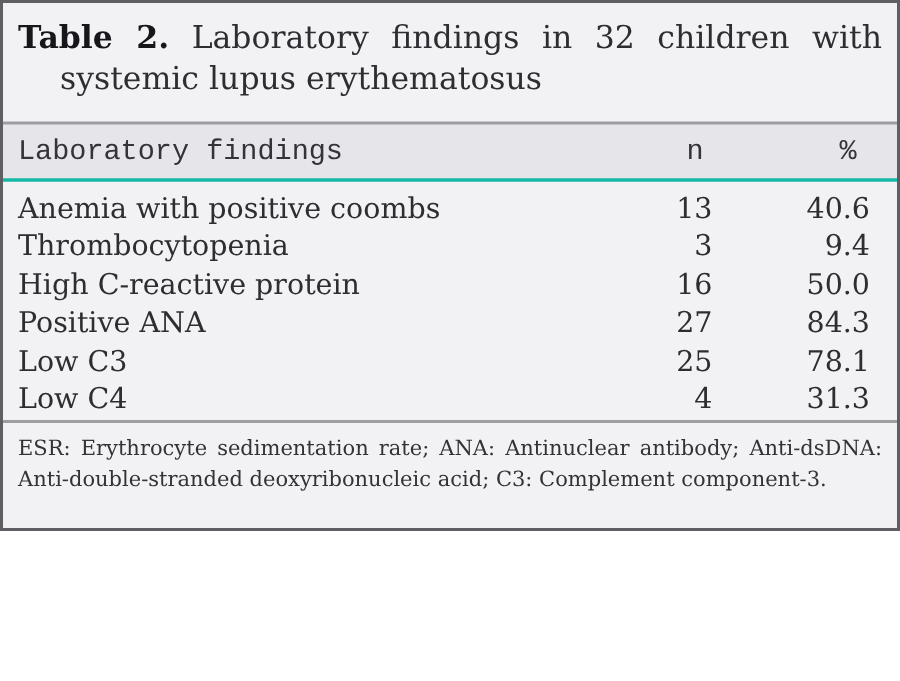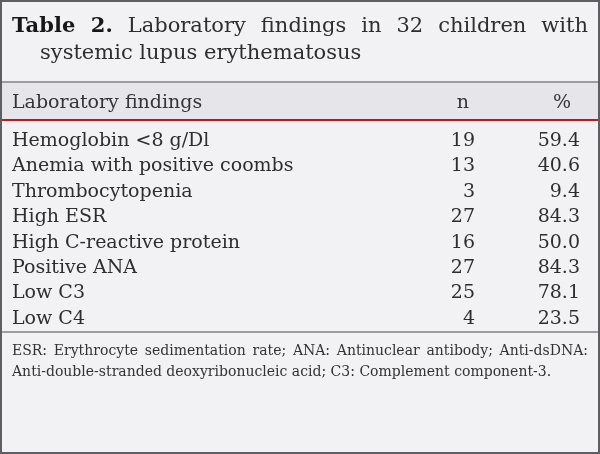--- a/index.html
+++ b/index.html
@@ -1,19 +1,19 @@
 <!DOCTYPE html>
 <html><head>
 <meta charset="utf-8">
 <style>
   html, body { margin: 0; padding: 0; background: #ffffff; }
   .card {
     position: relative;
     width: 600px;
-    height: 454px;
+    height: 354px;
     box-sizing: border-box;
     border: 2px solid #5f5e63;
     background: #f2f1f4;
     color: #2e2d32;
     font-family: "DejaVu Serif", serif;
     overflow: hidden;
   }
   .title {
     padding: 9px 10px 0 10px;
     font-size: 21px;
@@ -26,27 +26,28 @@
   .title .l2 { text-align: left; margin-left: 28px; }
   .title b { font-weight: bold; color: #17161b; }
   table {
     width: 100%;
     border-collapse: collapse;
     margin-top: 15px;
   }
   thead th {
     background: #e6e5e9;
     border-top: 2px solid #9e9da2;
-    border-bottom: 2px solid #b91c1c;
+    border-bottom: 2px solid #14b8a6;
     font-weight: normal;
     font-size: 19px;
     line-height: 22px;
     padding-top: 7px;
     padding-bottom: 7px;
     color: #343338;
+    font-family: Liberation Mono, monospace;
   }
   .c-finding { text-align: left; padding-left: 10px; }
   .c-n   { width: 52px; }
   .c-pct { width: 94px; }
   th.c-n   { text-align: right; padding-right: 7px; }
   th.c-pct { text-align: right; padding-right: 27px; }
   td { font-size: 19px; line-height: 23.4px; }
   td.c-n   { text-align: right; }
   td.c-pct { text-align: right; padding-right: 18px; }
   tbody tr:first-child td { padding-top: 7px; }
@@ -72,58 +73,48 @@
   <table>
     <thead>
       <tr>
         <th class="c-finding">Laboratory findings</th>
         <th class="c-n">n</th>
         <th class="c-pct">%</th>
       </tr>
     </thead>
     <tbody>
         <tr>
-          <td class="c-finding">Hemoglobin &lt;8 g/Dl</td>
-          <td class="c-n">19</td>
-          <td class="c-pct">59.4</td>
-        </tr>
-        <tr>
           <td class="c-finding">Anemia with positive coombs</td>
           <td class="c-n">13</td>
           <td class="c-pct">40.6</td>
         </tr>
         <tr>
           <td class="c-finding">Thrombocytopenia</td>
           <td class="c-n">3</td>
           <td class="c-pct">9.4</td>
-        </tr>
-        <tr>
-          <td class="c-finding">High ESR</td>
-          <td class="c-n">27</td>
-          <td class="c-pct">84.3</td>
         </tr>
         <tr>
           <td class="c-finding">High C-reactive protein</td>
           <td class="c-n">16</td>
           <td class="c-pct">50.0</td>
         </tr>
         <tr>
           <td class="c-finding">Positive ANA</td>
           <td class="c-n">27</td>
           <td class="c-pct">84.3</td>
         </tr>
         <tr>
           <td class="c-finding">Low C3</td>
           <td class="c-n">25</td>
           <td class="c-pct">78.1</td>
         </tr>
         <tr>
           <td class="c-finding">Low C4</td>
           <td class="c-n">4</td>
-          <td class="c-pct">23.5</td>
+          <td class="c-pct">31.3</td>
         </tr>
       </tbody>
   </table>
 
   <div class="rule"></div>
 
   <div class="footnote">ESR: Erythrocyte sedimentation rate; ANA: Antinuclear antibody; Anti-dsDNA: Anti-double-stranded deoxyribonucleic acid; C3: Complement component-3.</div>
 </div>
 
 </body></html>

